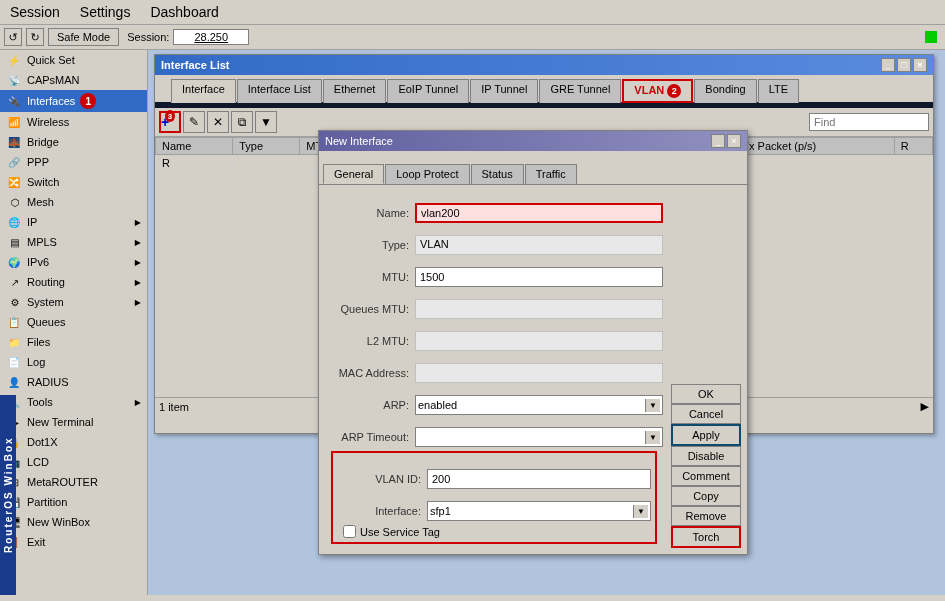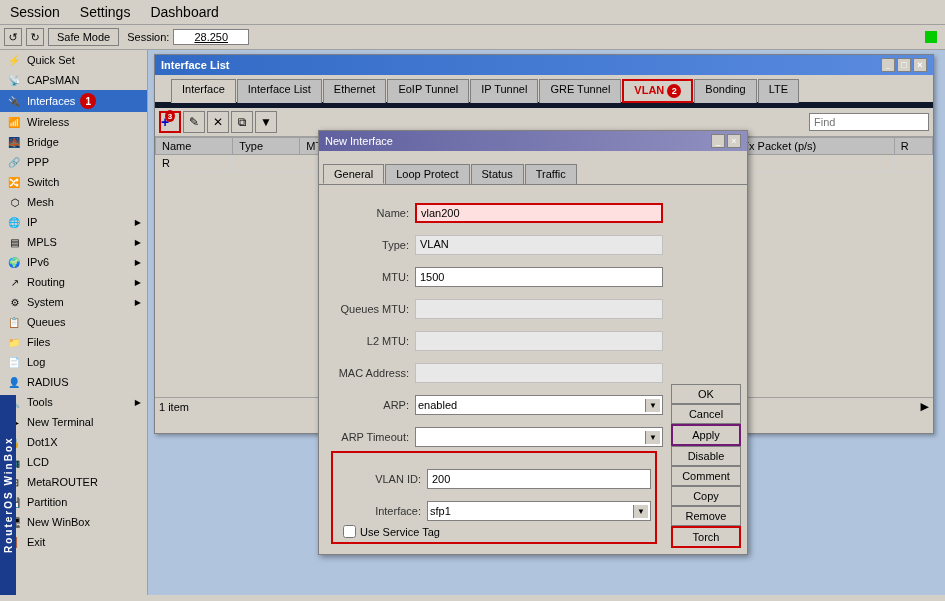--- a/index.html
+++ b/index.html
@@ -638,21 +638,21 @@
               <input type="checkbox" style="">
               <span style="margin-left:4px;">Use Service Tag</span>
             </div>
           </div>
 
         </div>
 
         <div class="dialog-buttons">
           <button class="dialog-btn">OK</button>
           <button class="dialog-btn">Cancel</button>
-          <button class="dialog-btn highlighted" style="border:2px solid #701a75;">Apply</button>
+          <button class="dialog-btn highlighted" style="border:2px solid #0c4a6e;">Apply</button>
           <button class="dialog-btn">Disable</button>
           <button class="dialog-btn">Comment</button>
           <button class="dialog-btn">Copy</button>
           <button class="dialog-btn">Remove</button>
           <button class="dialog-btn highlighted" style="border:2px solid #cc0000;">Torch</button>
         </div>
 
       </div>
     </div>
 

